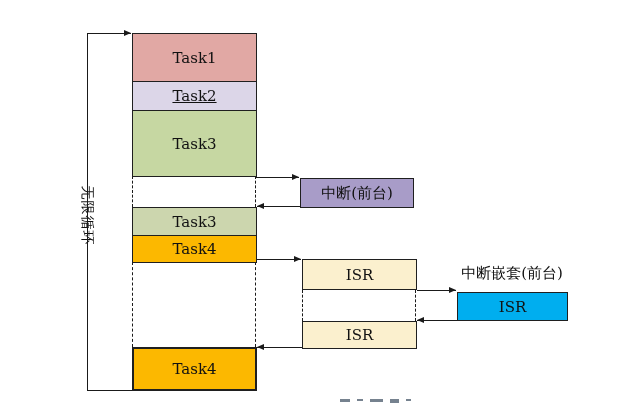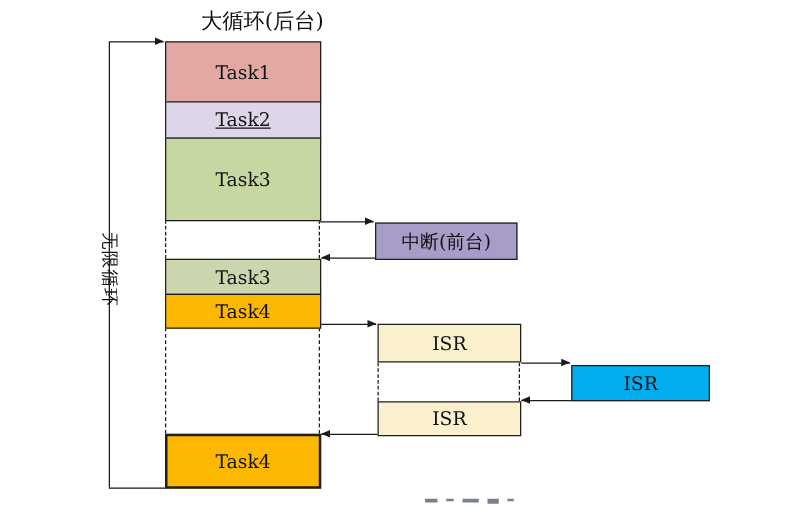--- a/index.html
+++ b/index.html
@@ -39,21 +39,21 @@
   .caption-fragment{
     position:absolute;left:340px;top:399px;width:100px;height:5px;
     display:flex;gap:7px;align-items:flex-start;
   }
   .caption-fragment i{display:block;background:#76828f;height:3px;}
 </style>
 </head>
 <body>
 
 <div id="stage">
-  <div class="title">大循环(后台)</div>
+  <div class="nested-label">中断嵌套(前台)</div>
   <div class="loop-label">无限循环</div>
   <div id="layer-lines">
       <div class="vline" style="left: 87px; top: 33px; width: 1px; height: 357px;"></div>
       <div class="hline" style="left: 87px; top: 390px; width: 46px; height: 1px;"></div>
       <div class="dashv" style="left: 132px; top: 176px; height: 31px;"></div>
       <div class="dashv" style="left: 255px; top: 176px; height: 31px;"></div>
       <div class="dashv" style="left: 132px; top: 262px; height: 85px;"></div>
       <div class="dashv" style="left: 255px; top: 262px; height: 85px;"></div>
       <div class="dashv" style="left: 302px; top: 290px; height: 31px;"></div>
       <div class="dashv" style="left: 415px; top: 290px; height: 31px;"></div>

